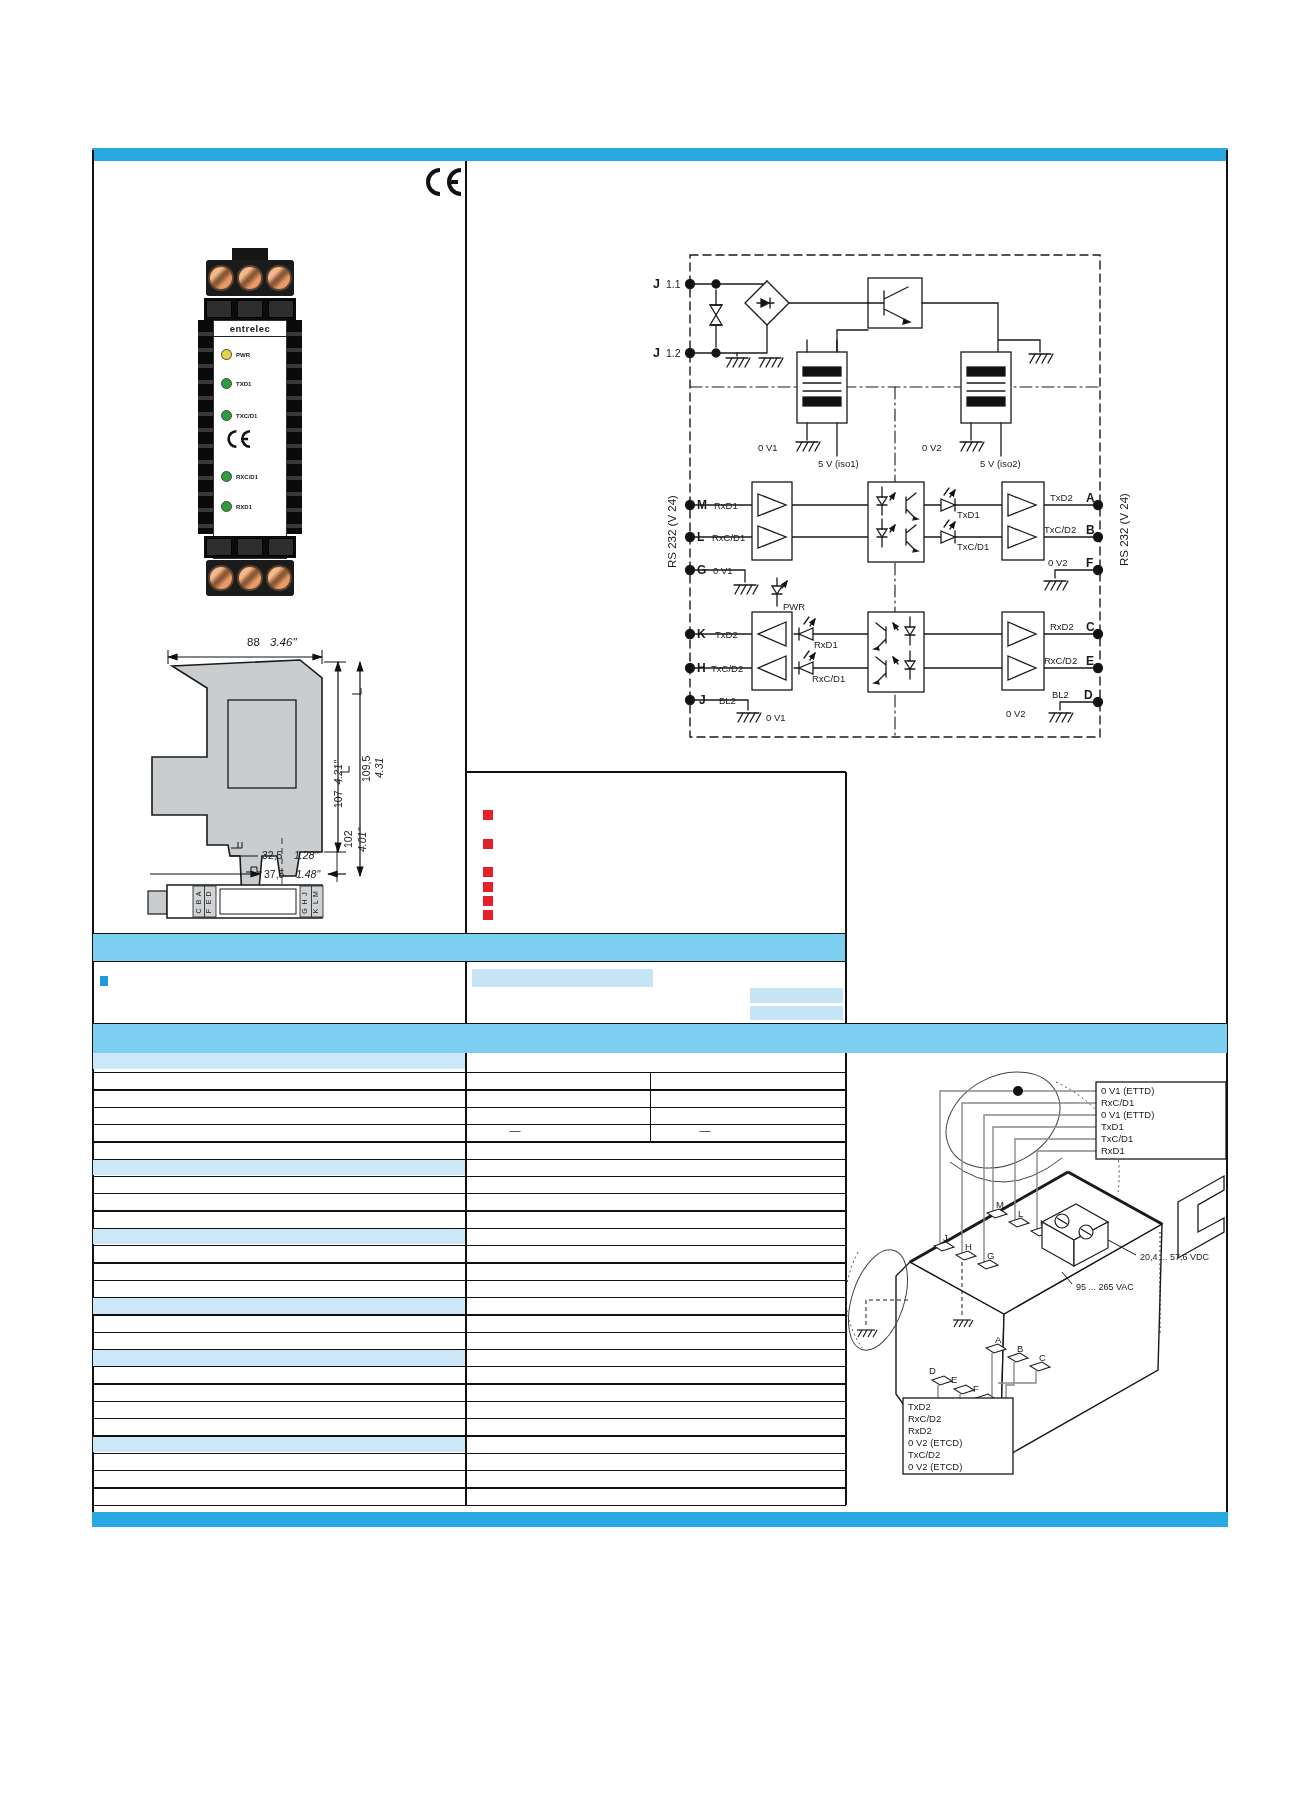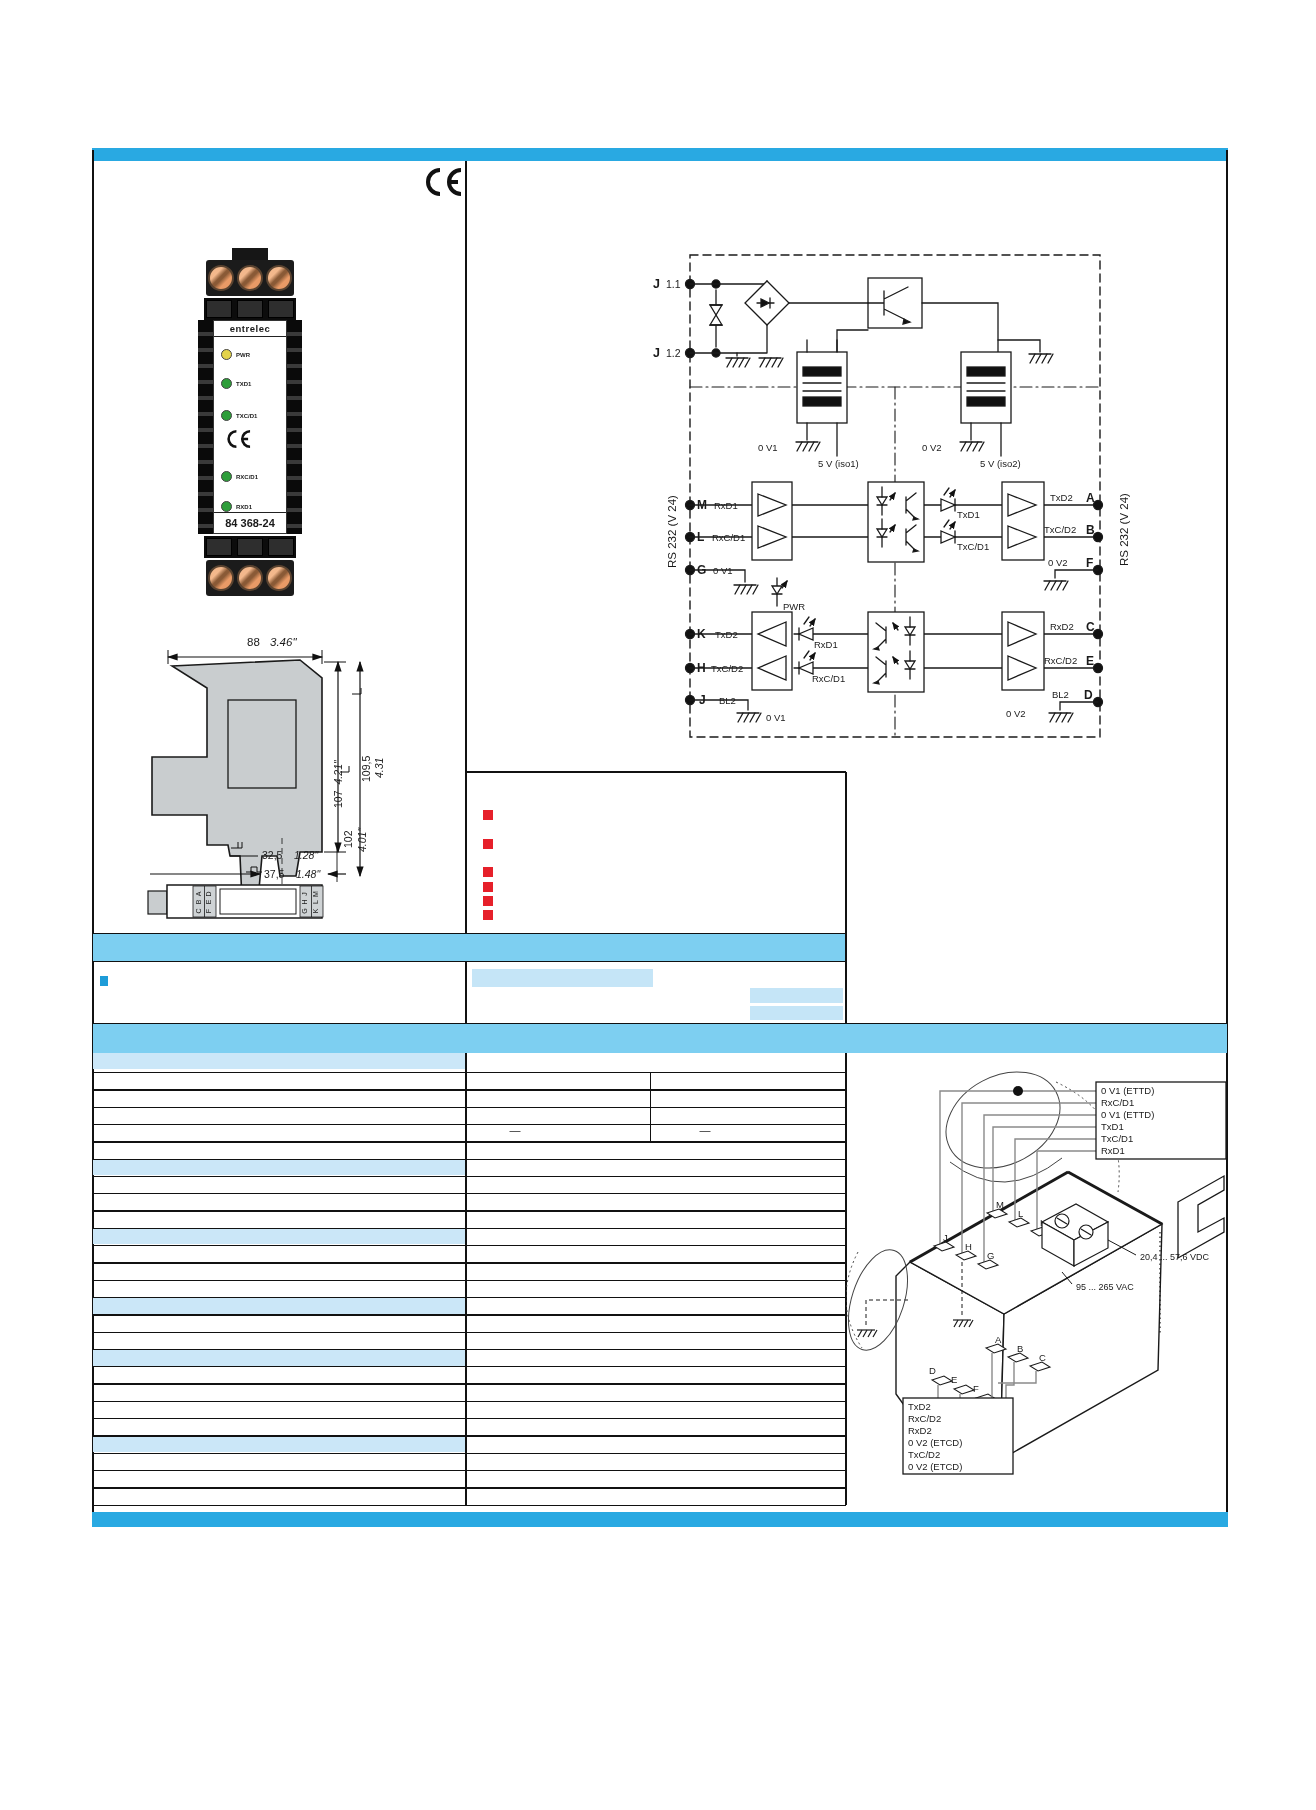--- a/index.html
+++ b/index.html
@@ -21,21 +21,21 @@
   .m-screws{position:absolute;left:8px;width:88px;height:36px;background:#1b1b1b;border-radius:3px;
             display:flex;justify-content:space-around;align-items:center;}
   .screw{width:22px;height:22px;border-radius:50%;border:2px solid #5a4330;
          background:linear-gradient(135deg,#F3B88C 30%,#8a5a36 46% 54%,#E99A66 70%);}
   .m-slots{position:absolute;left:6px;width:92px;height:22px;background:#0c0c0c;
            display:flex;justify-content:space-around;align-items:center;}
   .m-slots i{display:block;width:24px;height:16px;background:#2e2e2e;border:1px solid #000;}
   .m-body{position:absolute;left:0;top:72px;width:104px;height:214px;background:#111;}
   .rib{position:absolute;top:0;width:15px;height:214px;
        background:repeating-linear-gradient(#0a0a0a 0 12px,#3a3a3a 12px 16px);}
-  .m-face{position:absolute;left:15px;top:0;width:74px;height:214px;background:#fff;border:1px solid #333;box-sizing:border-box;}
+  .m-face{position:absolute;left:15px;top:0;width:74px;height:239px;background:#fff;border:1px solid #333;box-sizing:border-box;}
   .brand{position:absolute;left:0;top:0;width:100%;height:15px;border-bottom:1px solid #222;
          font-weight:bold;font-size:9.5px;text-align:center;letter-spacing:.5px;line-height:15px;}
   .ledrow{position:absolute;left:7px;display:flex;align-items:center;gap:4px;}
   .led{width:9px;height:9px;border-radius:50%;border:1px solid #444;}
   .led.g{background:#2E9E3A;} .led.y{background:#E3D34B;}
   .ledrow b{font-size:6px;}
   .model{position:absolute;left:0;bottom:0;width:100%;height:20px;border-top:1px solid #222;
          font-weight:bold;font-size:11px;text-align:center;line-height:20px;}
   svg text{fill:#1a1a1a;}
   .it{font-style:italic;}

